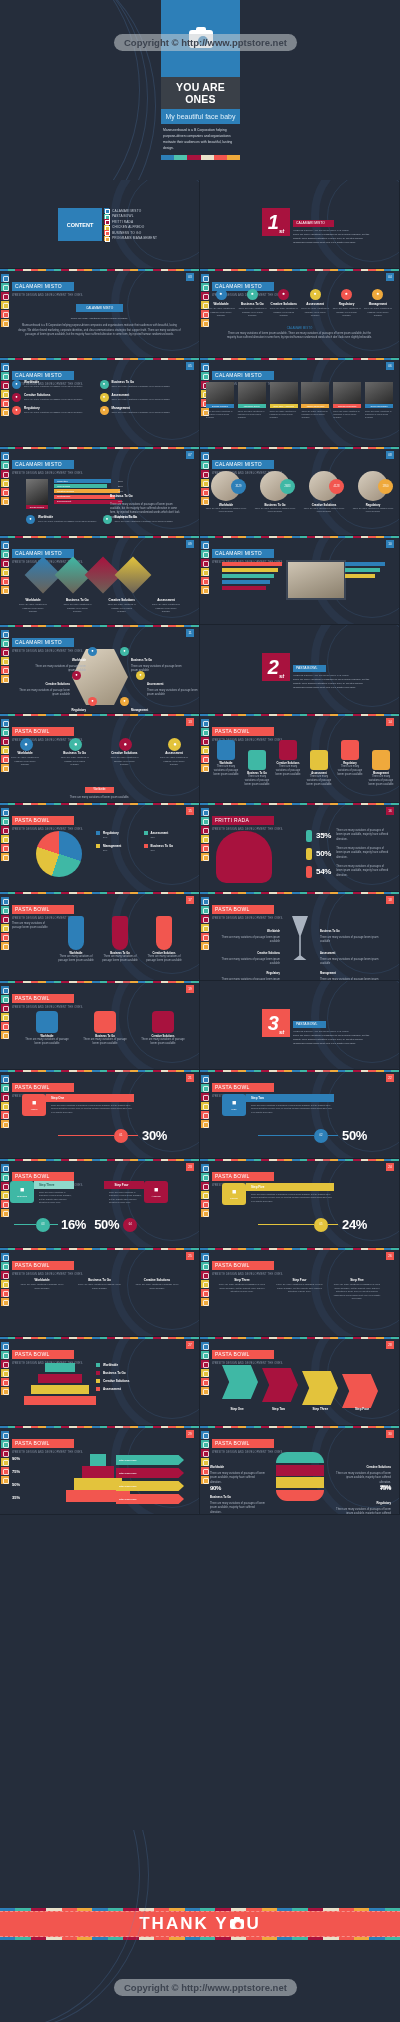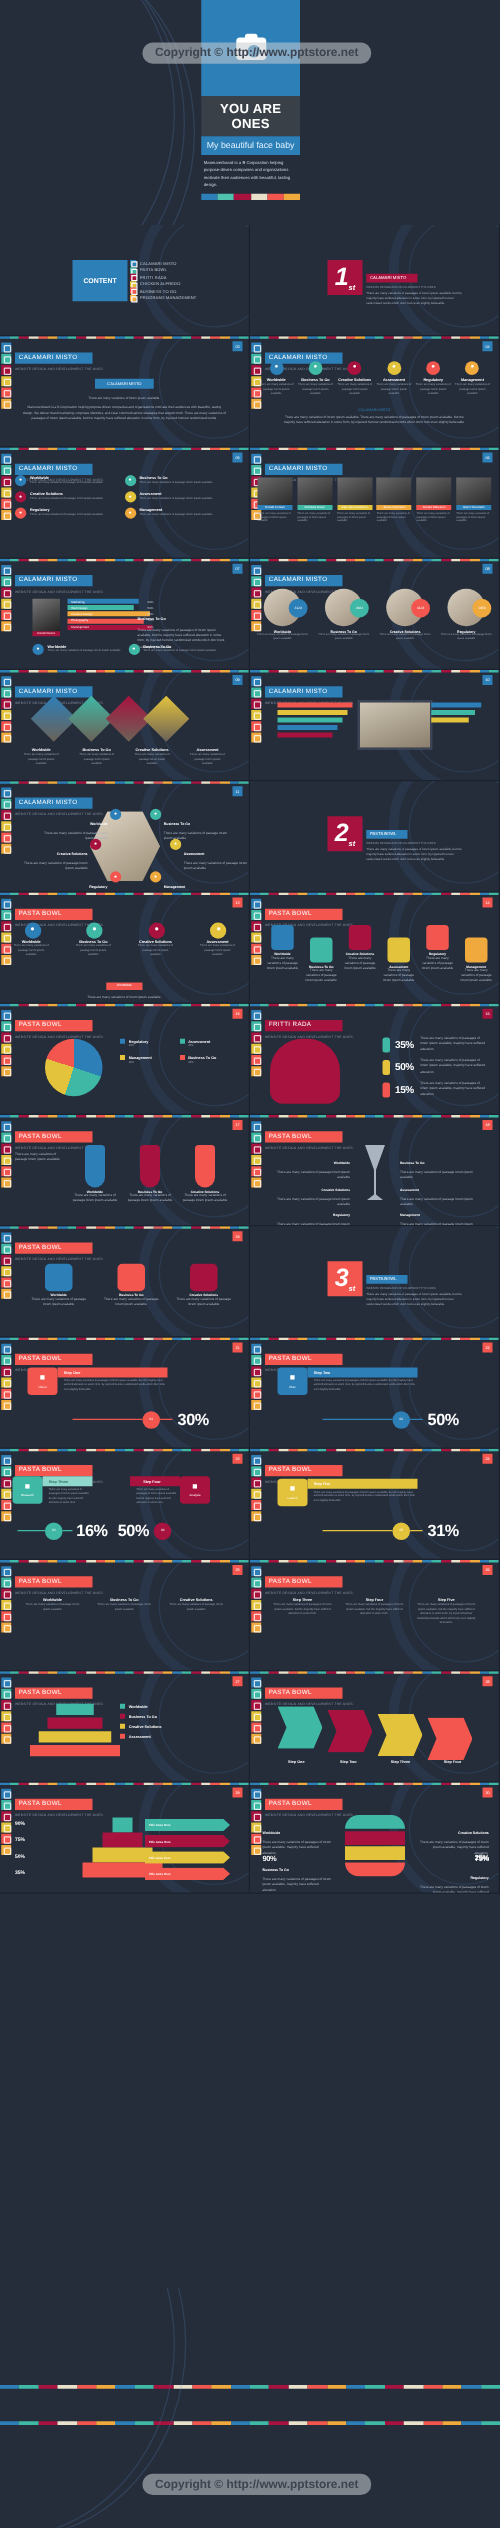--- a/index.html
+++ b/index.html
@@ -1214,21 +1214,21 @@
             <div class="pctnum" style="font-size:8px;margin-left:4px;">35%</div>
             <p class="ptxt" style="width:54px;margin-left:5px;">There are many variations of passages of lorem ipsum available, majority have suffered alteration.</p>
           </div>
           <div style="position:absolute;left:106px;top:44px;display:flex;align-items:center;">
             <div style="width:6px;height:12px;background:#e3c33c;border-radius:2px;"></div>
             <div class="pctnum" style="font-size:8px;margin-left:4px;">50%</div>
             <p class="ptxt" style="width:54px;margin-left:5px;">There are many variations of passages of lorem ipsum available, majority have suffered alteration.</p>
           </div>
           <div style="position:absolute;left:106px;top:62px;display:flex;align-items:center;">
             <div style="width:6px;height:12px;background:#f2564f;border-radius:2px;"></div>
-            <div class="pctnum" style="font-size:8px;margin-left:4px;">15%</div>
+            <div class="pctnum" style="font-size:8px;margin-left:4px;">54%</div>
             <p class="ptxt" style="width:54px;margin-left:5px;">There are many variations of passages of lorem ipsum available, majority have suffered alteration.</p>
           </div>
         </div>
       </div>
       <div class="srow">
         <div class="slide">
           <div class="strip">
             <i style="background:#2d7fb8"></i>
             <i style="background:#3fb8a5"></i>
             <i style="background:#a8123e"></i>
@@ -1639,21 +1639,21 @@
             </div>
             <div>
               <div class="steptag" style="background:#e3c33c">Step Five</div>
               <div class="stepdesc">There are many variations of passages of lorem ipsum available, but the majority have suffered alteration in some form, by injected humour randomised words which don't look even slightly believable.</div>
             </div>
           </div>
           <div class="pctline" style="left:58px;top:58px;">
             <div style="width:56px;height:1px;background:#e3c33c"></div>
             <div class="pctdot" style="background:#e3c33c">05</div>
             <div style="width:10px;height:1px;background:#e3c33c"></div>
-            <div class="pctnum" style="margin-left:4px;">31%</div>
+            <div class="pctnum" style="margin-left:4px;">24%</div>
           </div>
         </div>
       </div>
       <div class="srow">
         <div class="slide">
           <div class="strip">
             <i style="background:#2d7fb8"></i>
             <i style="background:#3fb8a5"></i>
             <i style="background:#a8123e"></i>
             <i style="background:#e8e0c8"></i>
@@ -2041,20 +2041,27 @@
       <i style="background:#efa93c"></i>
       <i style="background:#2d7fb8"></i>
       <i style="background:#3fb8a5"></i>
       <i style="background:#a8123e"></i>
       <i style="background:#e8e0c8"></i>
       <i style="background:#f2564f"></i>
       <i style="background:#efa93c"></i>
       <i style="background:#2d7fb8"></i>
       <i style="background:#3fb8a5"></i>
     </div>
+  <div class="thanks">
+    <div class="t">
+      <span>THANK Y</span>
+      <span class="camo"></span>
+      <span>U</span>
+    </div>
+  </div>
   <div class="striplayer" style="top:1937px;" id="cstrip2">
       <i style="background:#2d7fb8"></i>
       <i style="background:#3fb8a5"></i>
       <i style="background:#a8123e"></i>
       <i style="background:#e8e0c8"></i>
       <i style="background:#f2564f"></i>
       <i style="background:#efa93c"></i>
       <i style="background:#2d7fb8"></i>
       <i style="background:#3fb8a5"></i>
       <i style="background:#a8123e"></i>

